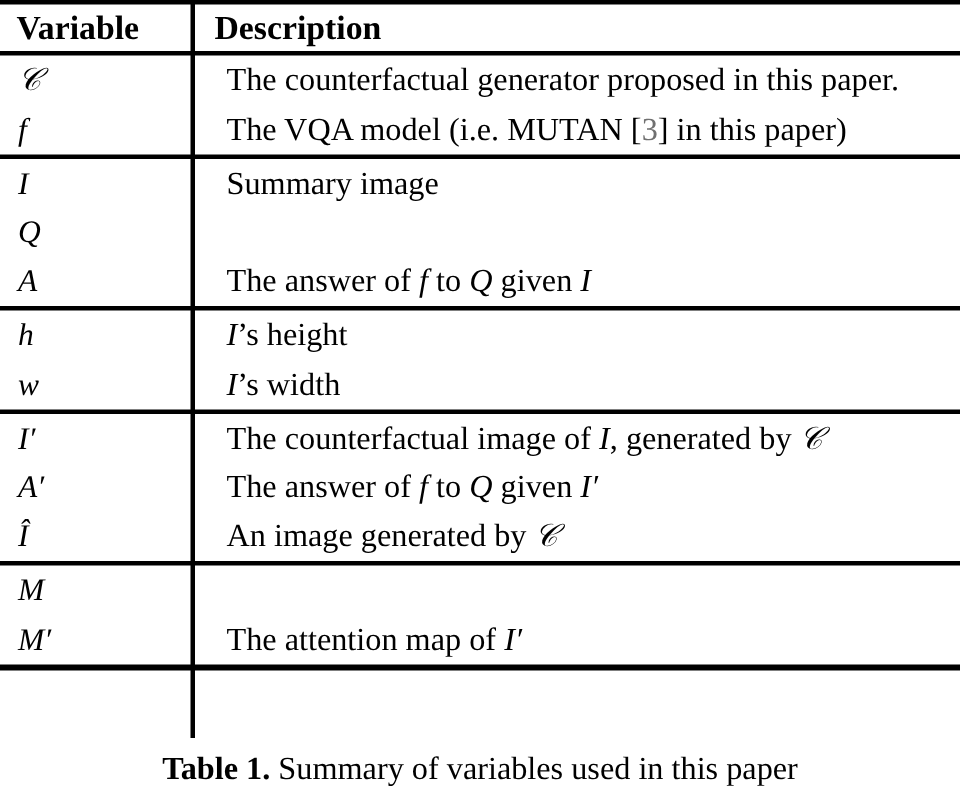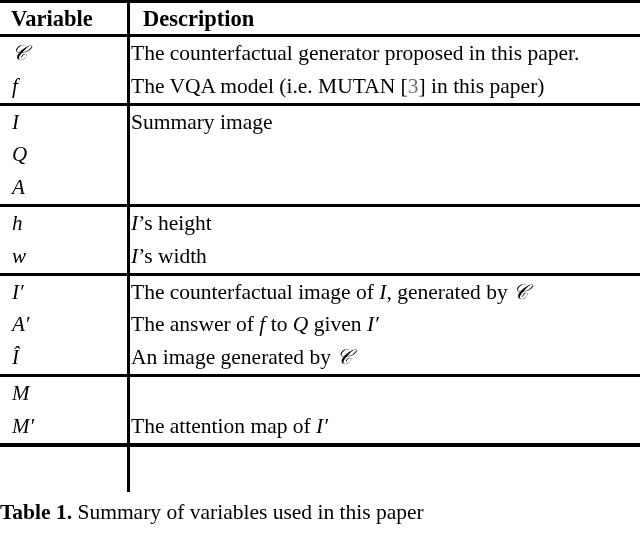--- a/index.html
+++ b/index.html
@@ -72,21 +72,21 @@
     box-sizing: border-box;
     padding-left: 12px;
     font-size: 21px;
     line-height: 32.8px;
     font-style: italic;
     white-space: nowrap;
   }
   .c-desc {
     flex: 1 1 auto;
     box-sizing: border-box;
-    padding-left: 4px;
+    padding-left: 24px;
     font-size: 21.5px;
     line-height: 32.8px;
     white-space: nowrap;
   }
   .c-desc.wrap { white-space: normal; }
 
   
   .hrow .c-var,
   .hrow .c-desc {
     font-weight: bold;
@@ -106,21 +106,21 @@
     font-size: 21px;
   }
   .ref { color: #707070; }
 
   
   .caption {
     position: absolute;
     left: 0;
     top: 497px;
     width: 640px;
-    text-align: left;
+    text-align: center;
     font-size: 21.5px;
     line-height: 30px;
     white-space: nowrap;
   }
   .caption b { font-weight: bold; }
 </style>
 </head>
 <body>
 
 <div class="page">
@@ -156,20 +156,21 @@
     <div class="grp">
       <div class="row">
         <div class="c-var"><i class="v">I</i></div>
         <div class="c-desc">Summary image</div>
       </div>
       <div class="row">
         <div class="c-var"><i class="v">Q</i></div>
       </div>
       <div class="row">
         <div class="c-var"><i class="v">A</i></div>
+        <div class="c-desc">The answer of <i class="v">f</i> to <i class="v">Q</i> given <i class="v">I</i></div>
       </div>
     </div>
 
     <div class="rule-mid"></div>
 
     <div class="grp">
       <div class="row">
         <div class="c-var"><i class="v">h</i></div>
         <div class="c-desc"><i class="v">I</i>’s height</div>
       </div>

